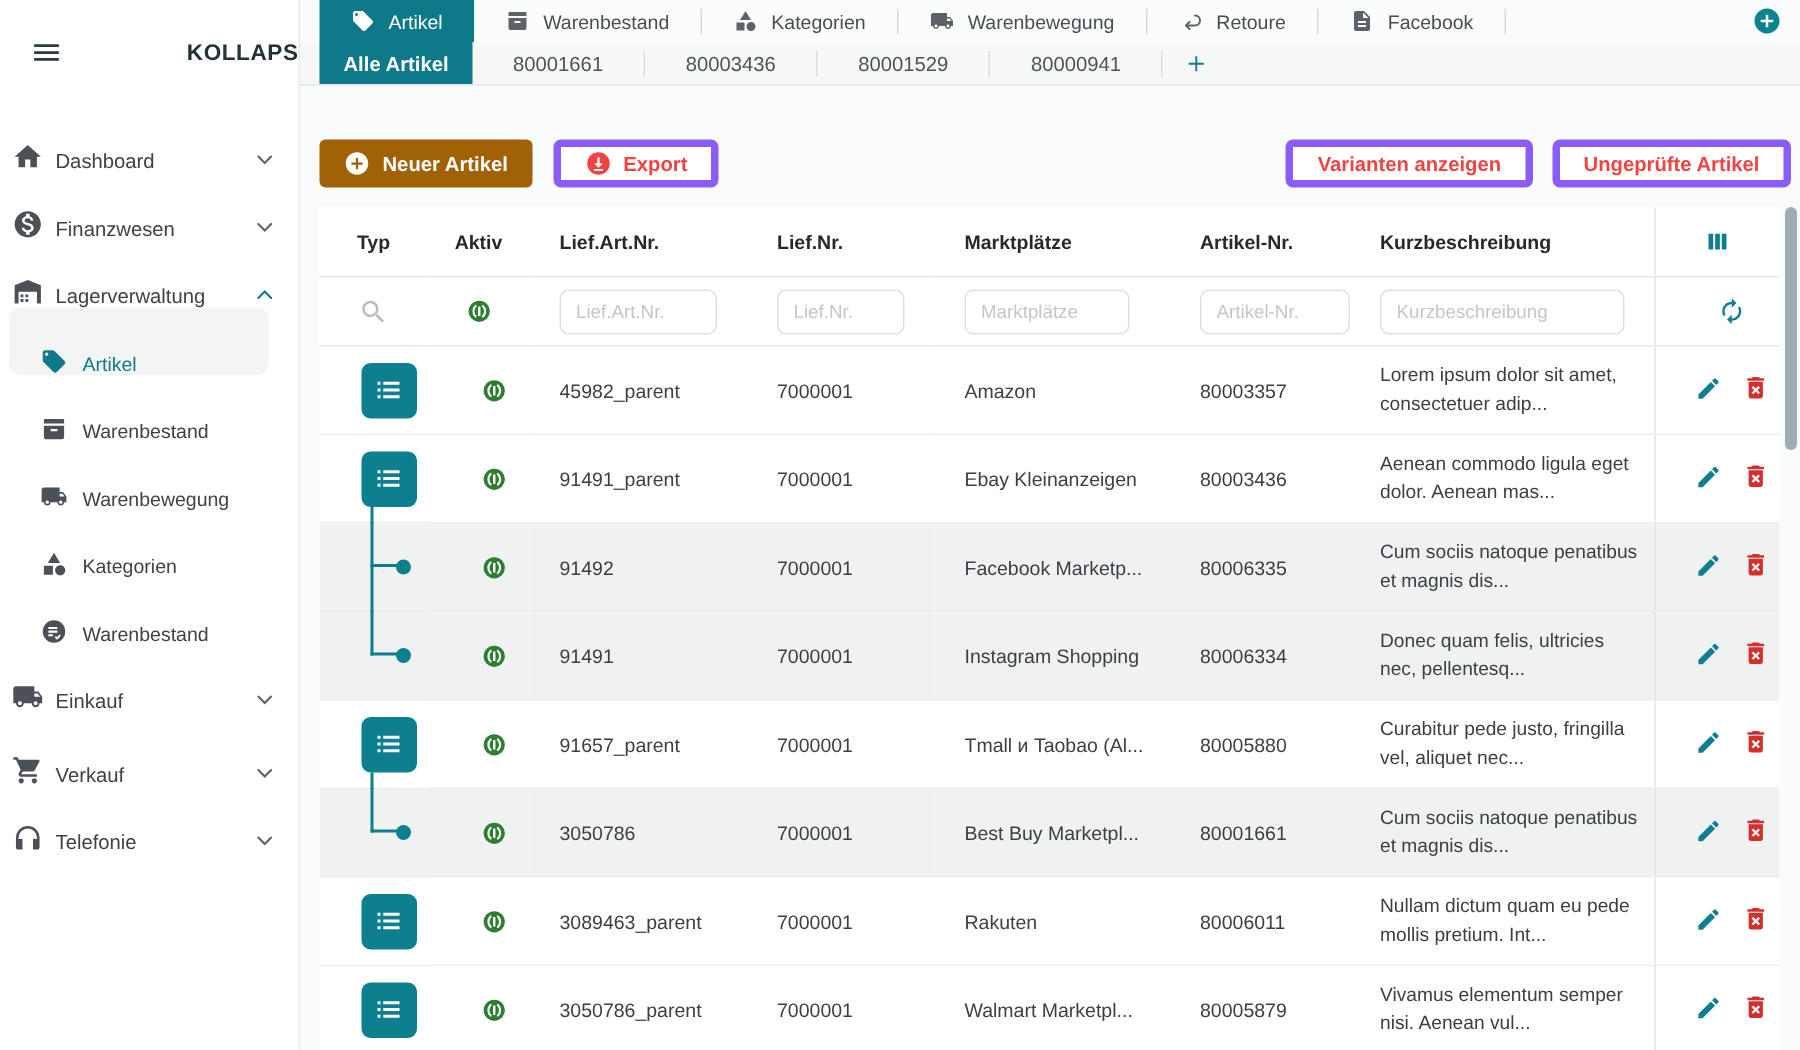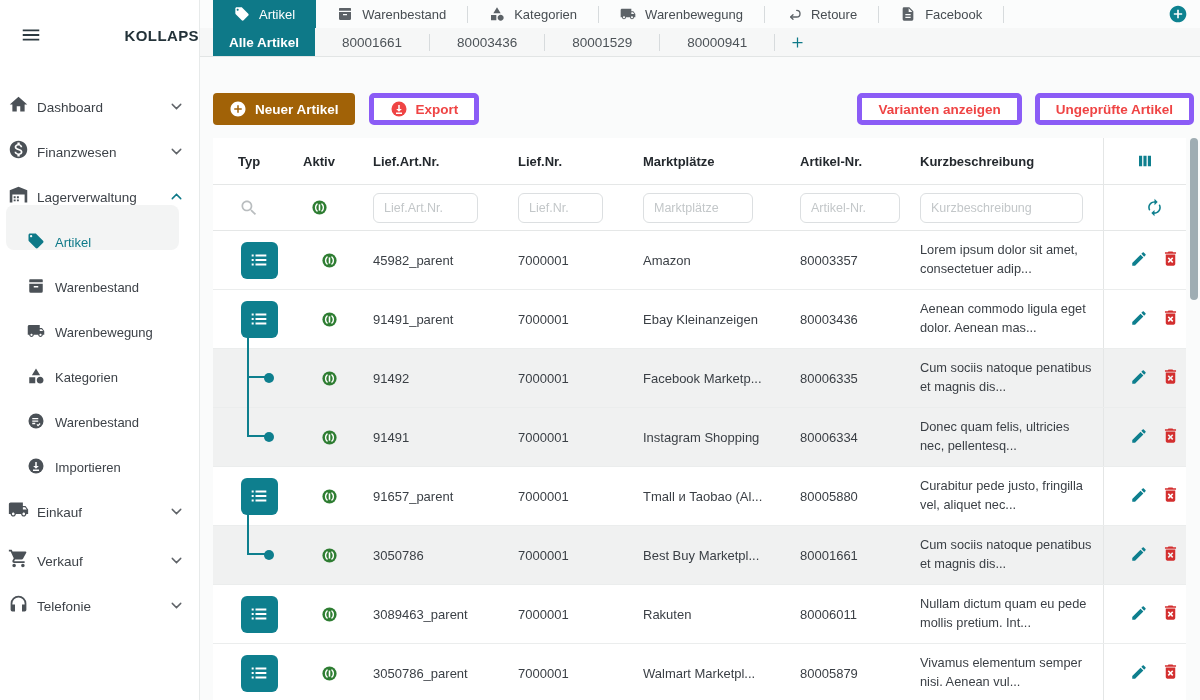--- a/index.html
+++ b/index.html
@@ -258,26 +258,20 @@
     </div>
 
 
     <div class="sb-item sb-sub">
       <svg class="nav-ic">
           <use href="#i-checklist"></use>
         </svg>
       <span>Warenbestand</span>
     </div>
 
-    <div class="sb-item sb-sub">
-      <svg class="nav-ic">
-          <use href="#i-import"></use>
-        </svg>
-      <span>Importieren</span>
-    </div>
 
     <div class="sb-item">
       <svg class="nav-ic">
           <use href="#i-truck"></use>
         </svg>
       <span>Einkauf</span>
       <svg class="chev">
           <use href="#i-chev"></use>
         </svg>
     </div>

